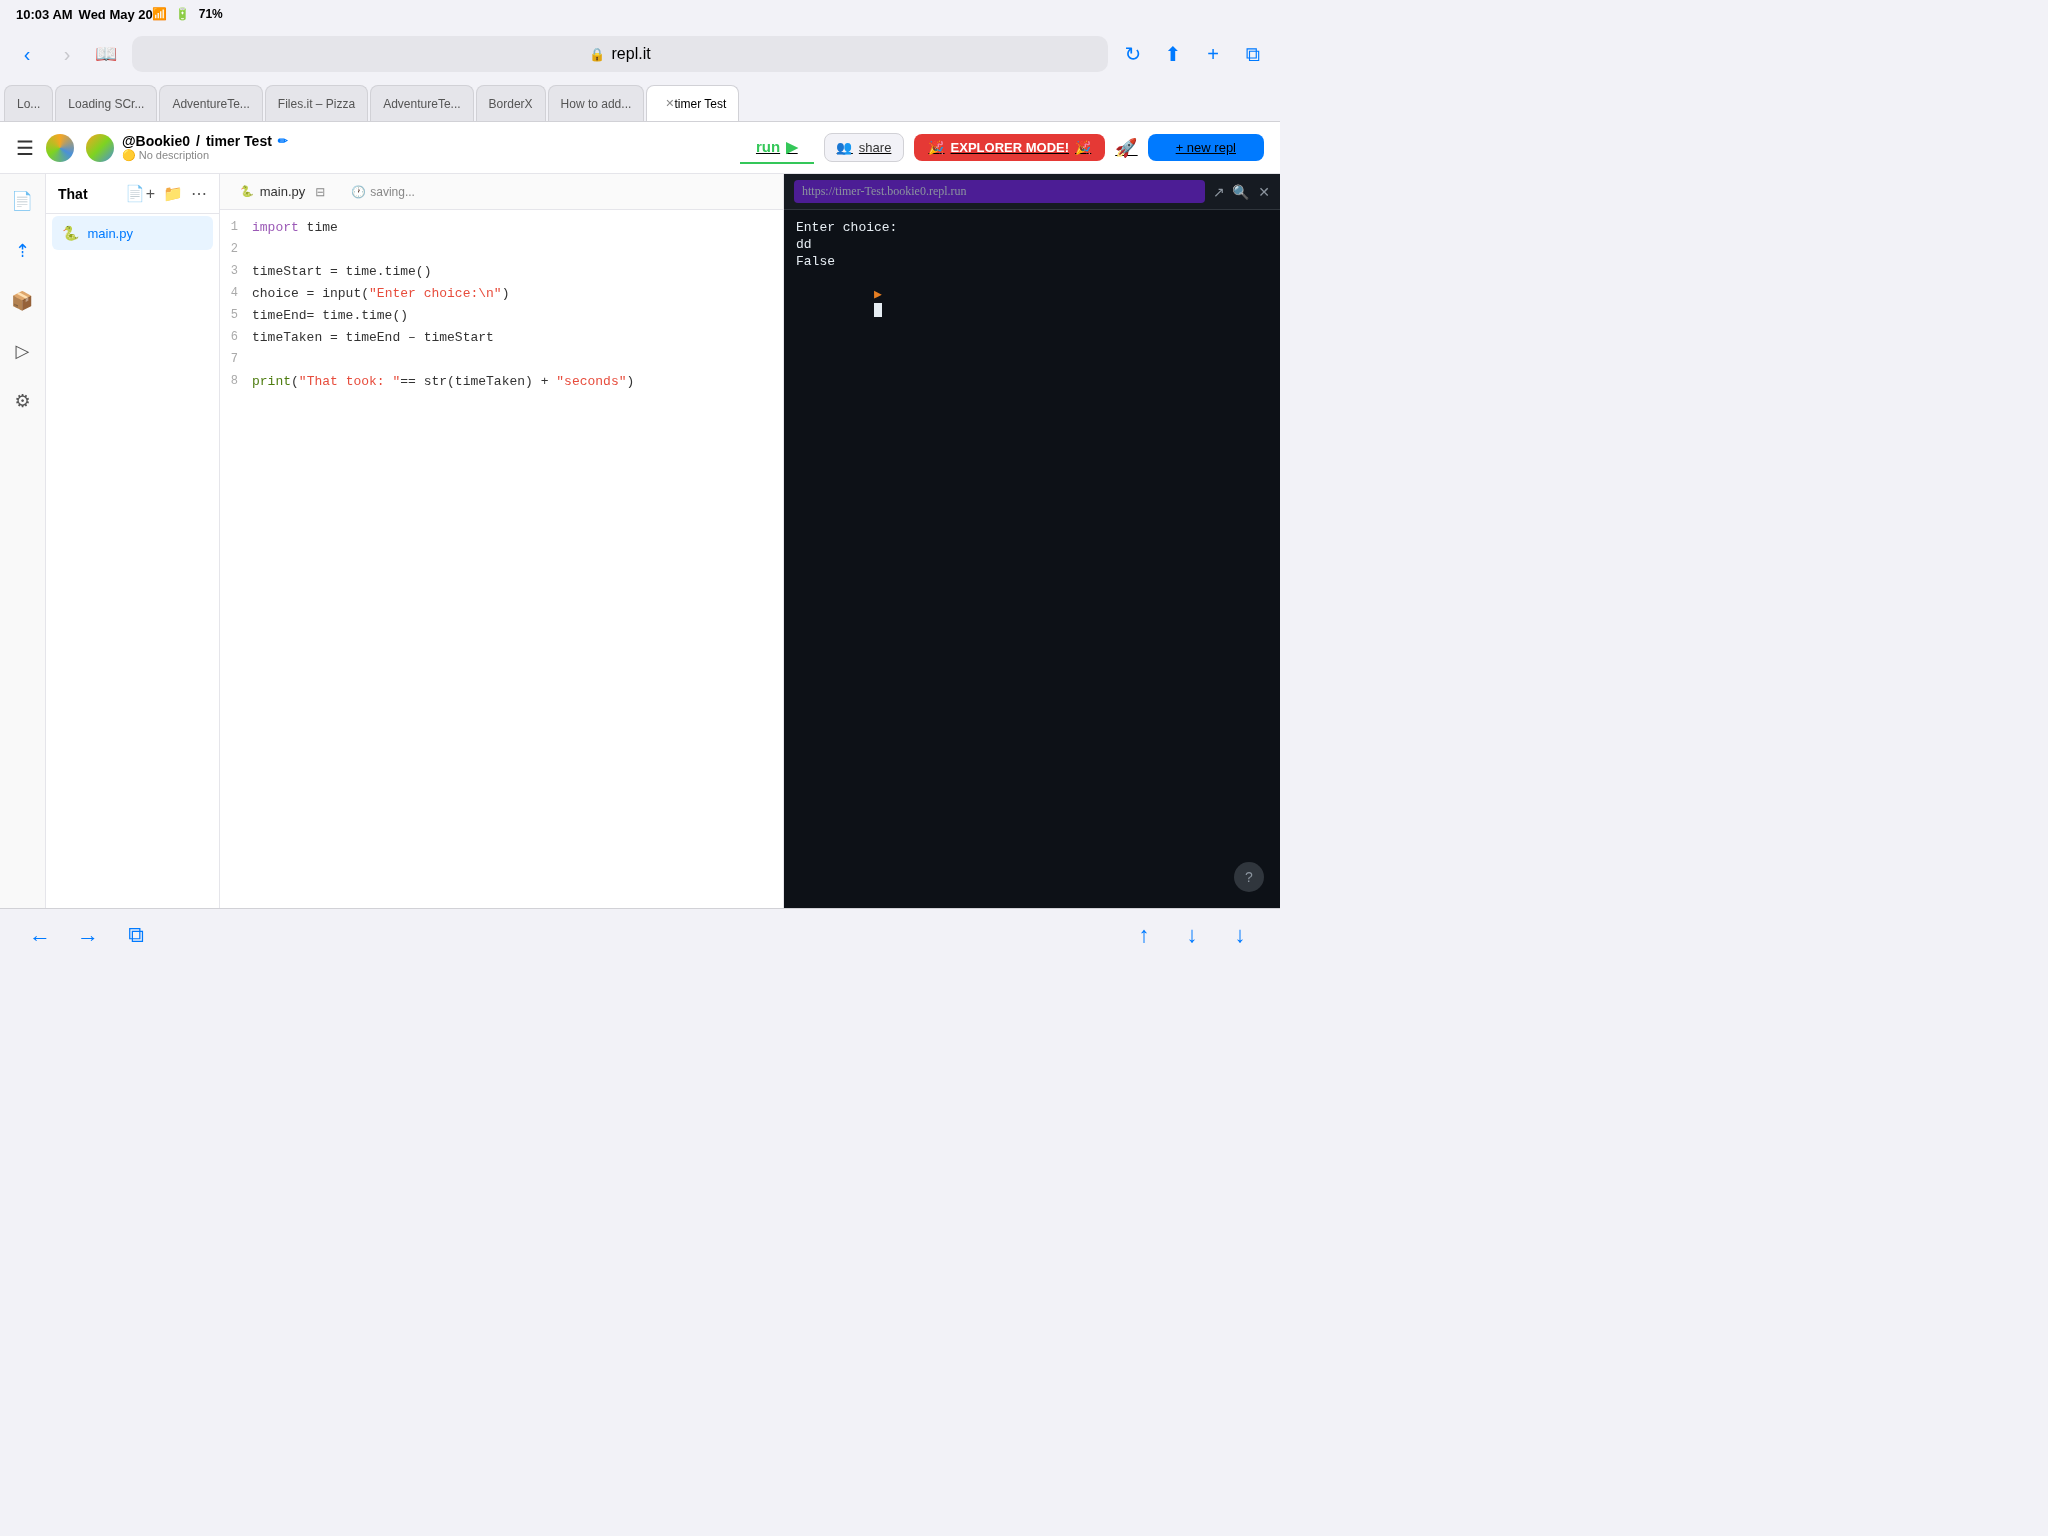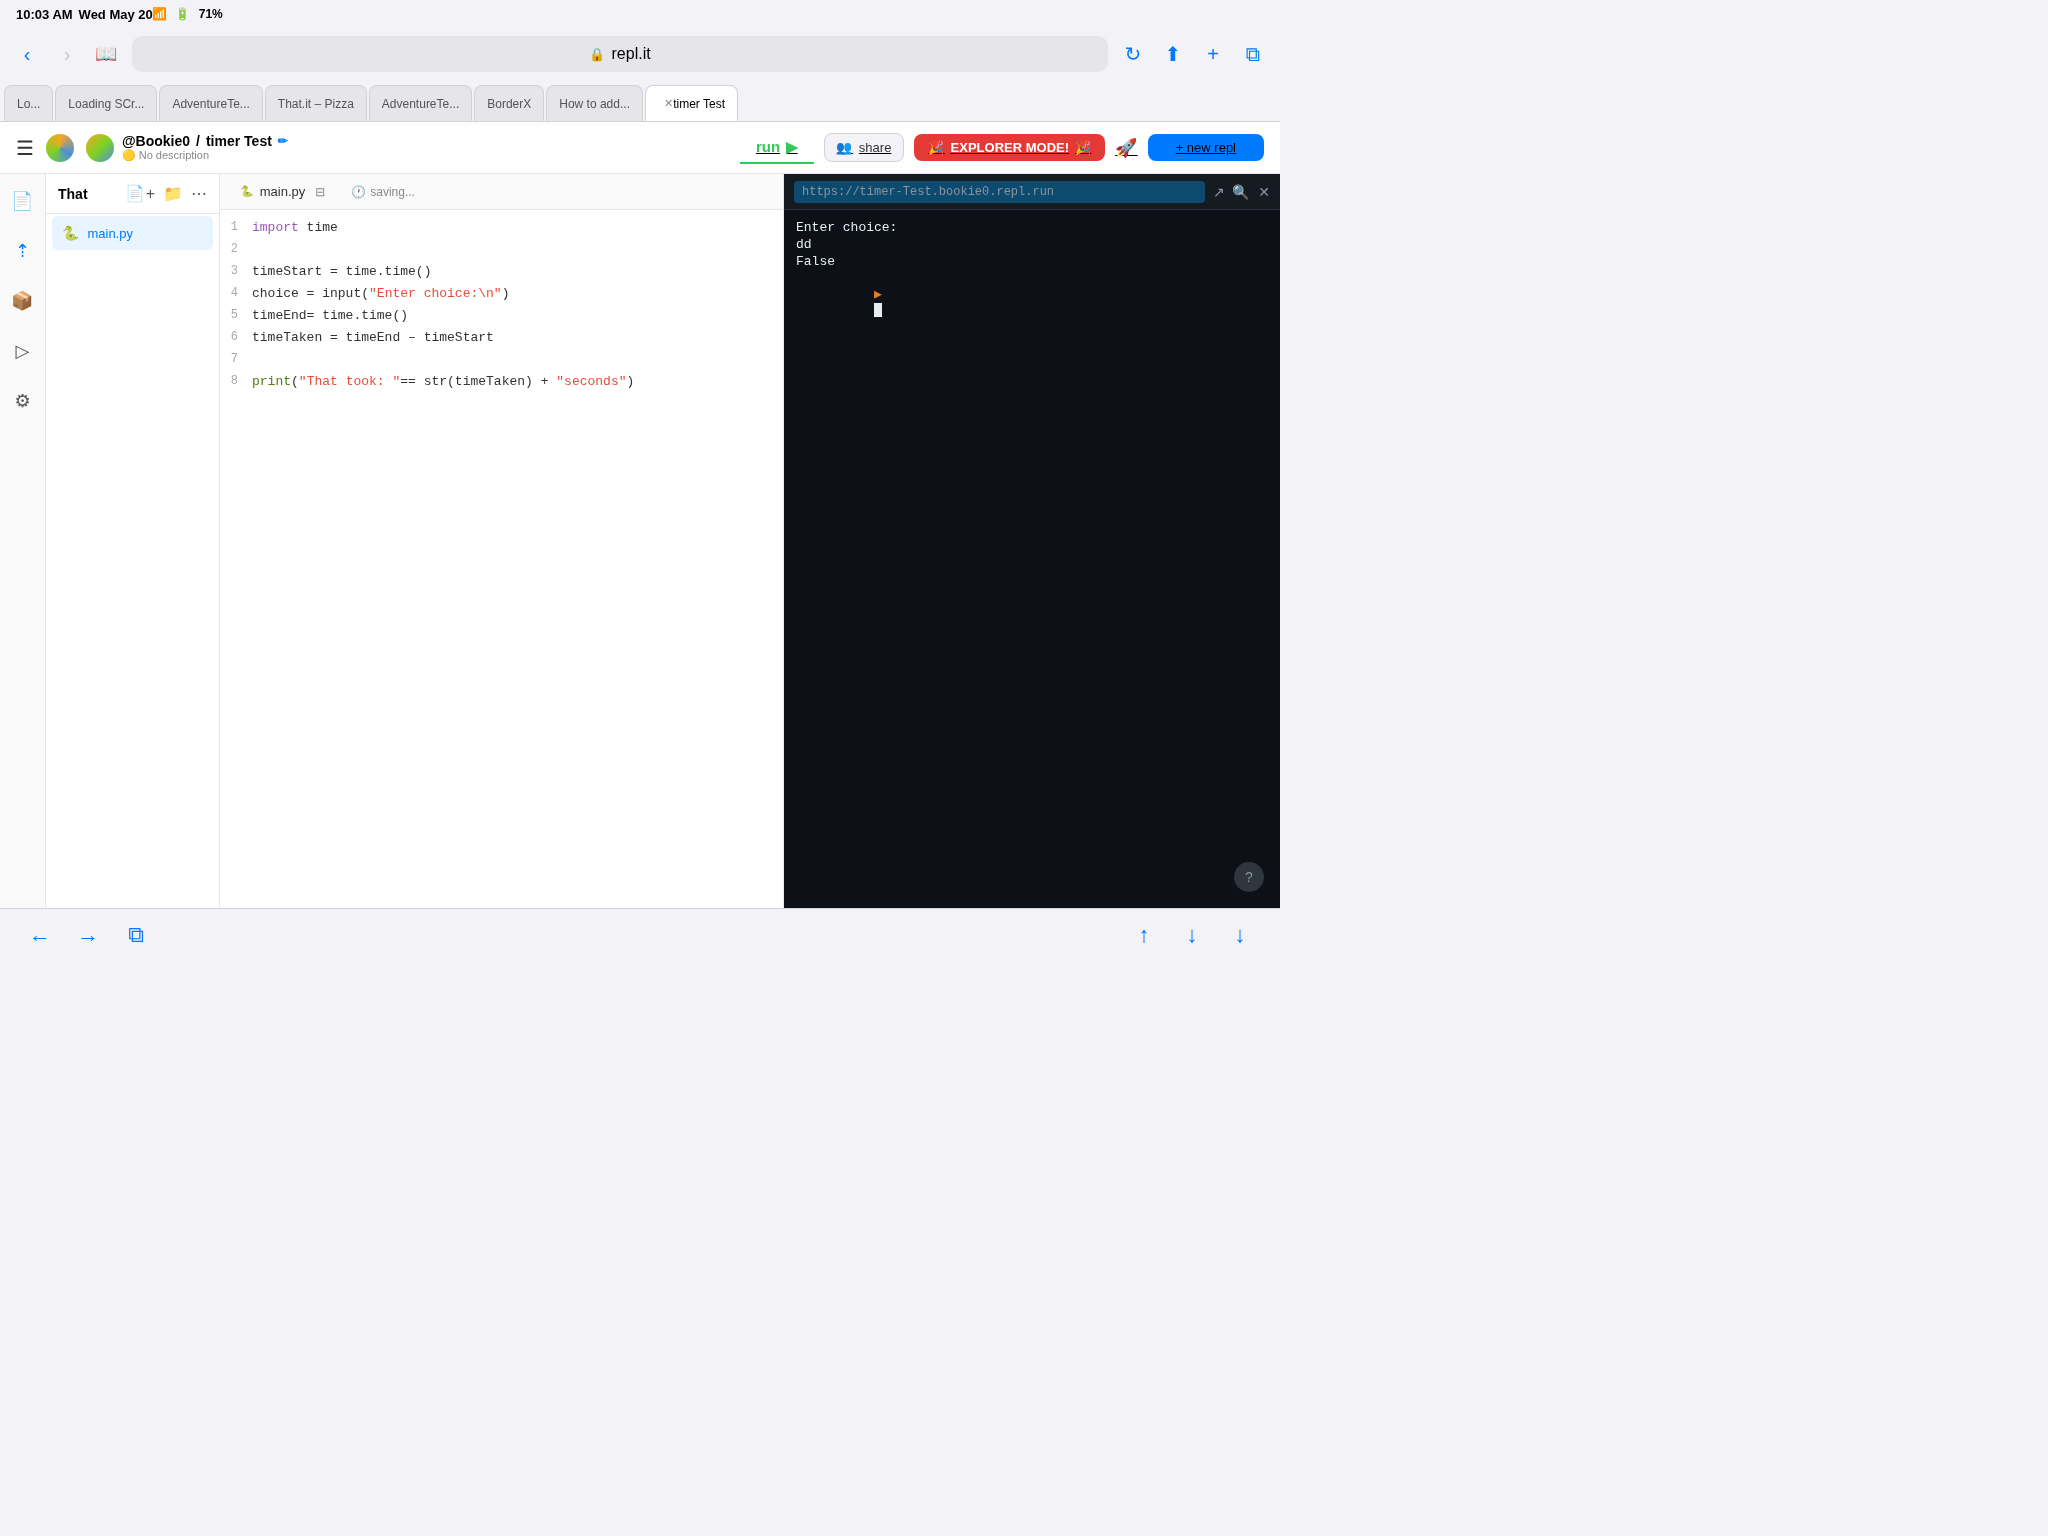--- a/index.html
+++ b/index.html
@@ -343,25 +343,25 @@
       height: 36px;
       background: #161b22;
       display: flex;
       align-items: center;
       padding: 0 10px;
       gap: 8px;
       border-bottom: 1px solid #30363d;
     }
     .terminal-url-input {
       flex: 1;
-      background: #0c4a6e;
+      background: #4c1d95;
       border: none;
       color: #8b949e;
       font-size: 12px;
-      font-family: Liberation Mono, monospace;
+      font-family: Liberation Serif, serif;
       padding: 4px 8px;
       border-radius: 4px;
     }
     .terminal-url-btn { background: none; border: none; color: #8b949e; font-size: 14px; cursor: pointer; }
     .terminal-search-btn { background: none; border: none; color: #8b949e; font-size: 14px; cursor: pointer; }
     .terminal-content {
       flex: 1;
       padding: 10px 12px;
       font-family: 'Courier New', Courier, monospace;
       font-size: 13px;
@@ -460,21 +460,21 @@
   <div class="tab">
     <span>Lo...</span>
   </div>
   <div class="tab">
     <span>Loading SCr...</span>
   </div>
   <div class="tab">
     <span>AdventureTe...</span>
   </div>
   <div class="tab">
-    <span>That.it – Pizza</span>
+    <span>Files.it – Pizza</span>
   </div>
   <div class="tab">
     <span>AdventureTe...</span>
   </div>
   <div class="tab">
     <span>BorderX</span>
   </div>
   <div class="tab">
     <span>How to add...</span>
   </div>

